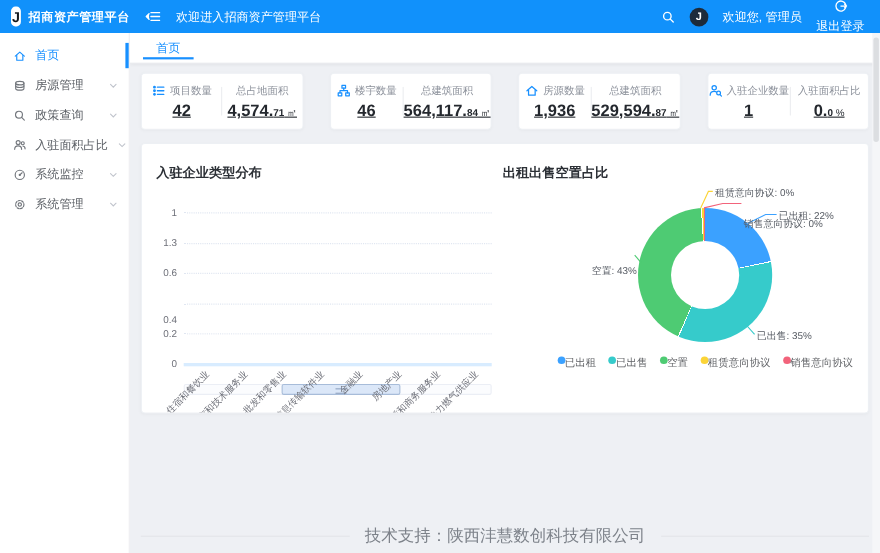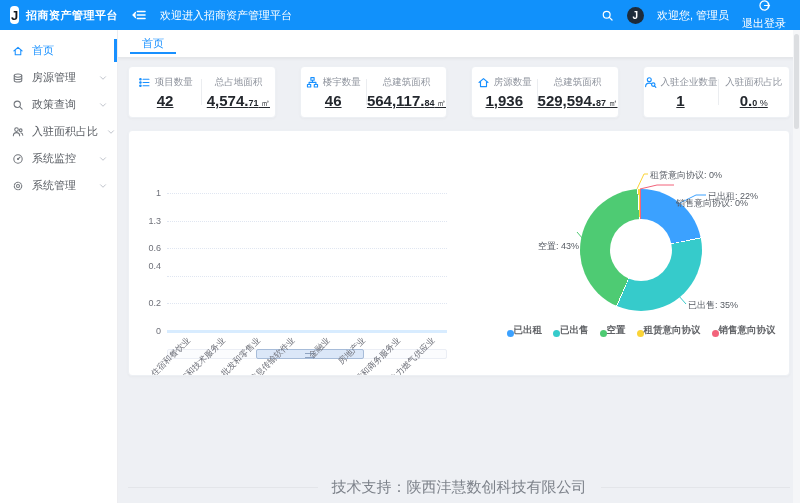--- a/index.html
+++ b/index.html
@@ -77,21 +77,21 @@
   .donut { position:absolute; left:121px; top:28px; width:122px; height:122px; border-radius:50%; }
   .donut::after { content:""; position:absolute; left:30px; top:30px; width:62px; height:62px; background:#fff; border-radius:50%; }
   #pie-lines { position:absolute; inset:0; pointer-events:none; }
   .callout { position:absolute; font-size:9px; color:#565b63; white-space:nowrap; }
   #co-rent   { left:191px; top:8px; }
   #co-sale   { left:217px; top:36px; }
   #co-rented { left:249px; top:29px; }
   #co-vacant { right:214px; top:79px; }
   #co-sold   { left:229px; top:138px; }
   .pie-legend { position:absolute; left:30px; right:0; top:163px; display:flex; justify-content:center; gap:11px; }
-  .lg-item { display:flex; align-items:flex-end; gap:0; font-size:9.5px; color:#606266; cursor:pointer; white-space:nowrap;font-weight:bold; }
+  .lg-item { display:flex; align-items:flex-start; gap:0; font-size:9.5px; color:#606266; cursor:pointer; white-space:nowrap; }
   .lg-dot { width:7px; height:7px; border-radius:50%; flex:none; }
   
   .footer { display:flex; align-items:center; gap:14px; margin-top:102px; }
   .footer .line { flex:1; height:1px; background:#e3e5e9; }
   .footer-text { font-size:15px; color:#7d828a; white-space:nowrap; }
   
   .scrollbar { position:absolute; right:0; top:30px; bottom:0; width:7px; background:#f5f6f8; z-index:20; }
   .scroll-thumb { position:absolute; left:1px; top:4px; width:5px; height:95px; background:#dcdee1; border-radius:3px; }
   .icn svg { display:block; }
 </style>
@@ -313,32 +313,34 @@
           <div class="stat-half">
             <div class="stat-label">
               <span>入驻面积占比</span>
             </div>
             <div class="stat-value"><span>0.</span><span class="vsmall">0</span><span class="vunit"> %</span></div>
           </div>
         </div>
       </div>
 
     <div class="charts-panel">
+      <div class="chart-title" id="bar-title">入驻企业类型分布</div>
+      <div class="chart-title" id="pie-title">出租出售空置占比</div>
 
       <div class="bar-plot" id="bar-plot">
         <div class="dz-track">
           <div class="dz-window"></div>
         </div>
       <div class="ytick" style="top: 62px;">1</div>
           <div class="gridline" style="top: 62px;"></div>
           <div class="ytick" style="top: 89.6px;">1.3</div>
           <div class="gridline" style="top: 89.6px;"></div>
           <div class="ytick" style="top: 117.2px;">0.6</div>
           <div class="gridline" style="top: 117.2px;"></div>
-          <div class="ytick" style="top: 135px;">0.4</div>
+          <div class="ytick" style="top: 160px;">0.4</div>
           <div class="gridline" style="top: 144.8px;"></div>
           <div class="ytick" style="top: 172.4px;">0.2</div>
           <div class="gridline" style="top: 172.4px;"></div>
           <div class="ytick" style="top: 200px;">0</div>
           <div class="xaxis-line" style="top: 200px;"></div>
           <div class="xlab" style="left: 55.5px;">
             <span>住宿和餐饮业</span>
           </div>
           <div class="xlab" style="left: 90.5px;">
             <span>科学研究和技术服务业</span>

